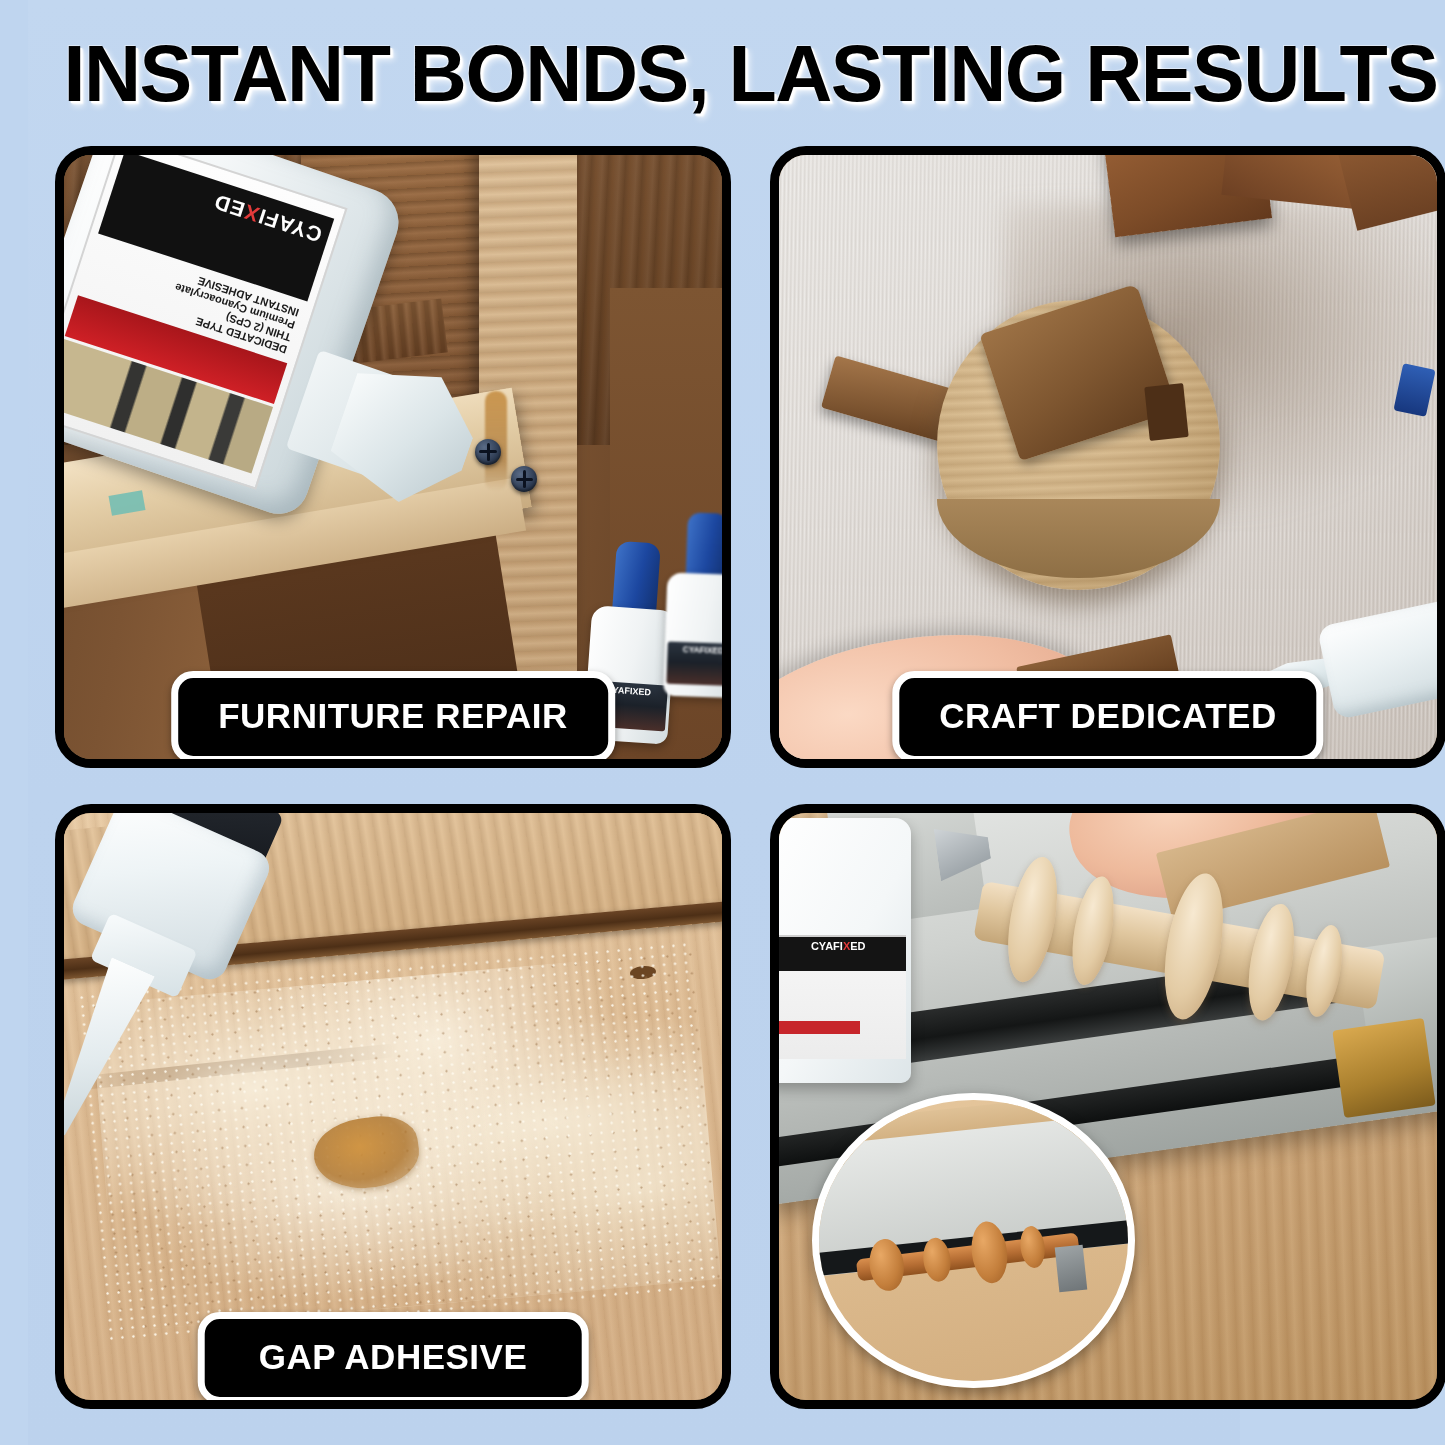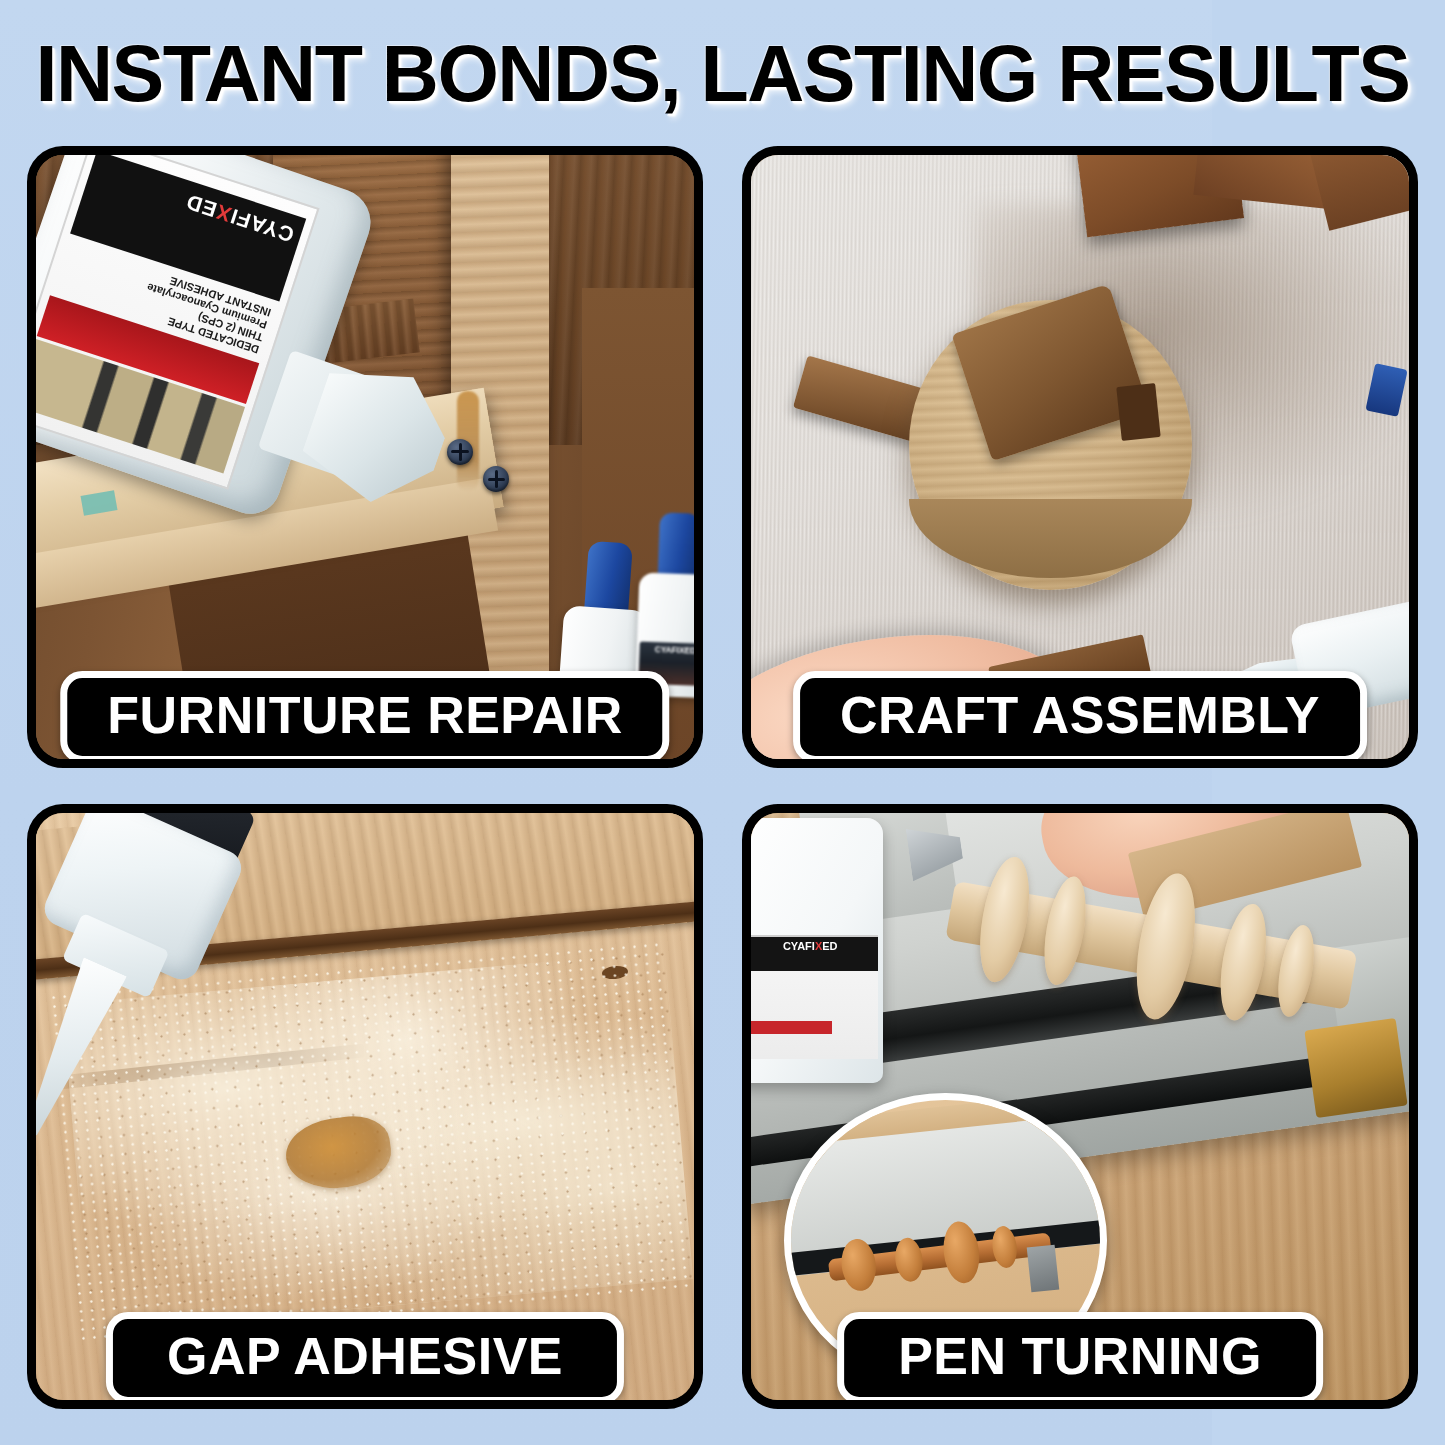--- a/index.html
+++ b/index.html
@@ -13,20 +13,21 @@
     font-family: "Liberation Sans", sans-serif;
     overflow: hidden;
   }
 
   .poster {
     position: relative;
     width: 1212px;
     height: 1445px;
     background: linear-gradient(180deg, #c2d7f0 0%, #bdd3ee 55%, #bcd2ed 100%);
     box-sizing: border-box;
+    margin-left: 28px;
   }
 
   
   .headline {
     position: absolute;
     left: 0;
     top: 32px;
     width: 1445px;
     text-align: center;
     font-family: "Liberation Sans", sans-serif;
@@ -83,21 +84,21 @@
     border-radius: 22px;
     padding: 9px 40px 12px 40px;
     box-shadow: 0 3px 7px rgba(0,0,0,0.35);
     z-index: 9;
   }
   .badge span {
     display: block;
     color: #ffffff;
     font-family: "Liberation Sans", sans-serif;
     font-weight: bold;
-    font-size: 52px;
+    font-size: 35px;
     line-height: 57px;
     letter-spacing: 0.5px;
     white-space: nowrap;
   }
   .badge.wide { padding-left: 54px; padding-right: 54px; }
 
   
   .p1-bg {
     position: absolute; inset: 0;
     background:
@@ -657,21 +658,21 @@
         <div class="p2-hand"></div>
         <div class="p2-stick"></div>
         <div class="p2-tipb">
           <div class="nozzle"></div>
           <div class="bod"></div>
         </div>
         <div class="p2-bluedot"></div>
       </div>
 
       <div class="badge">
-        <span>CRAFT ASSEMBLY</span>
+        <span>CRAFT DEDICATED</span>
       </div>
     </div>
 
     <div class="panel">
       <div class="photo">
         <div class="p3-bg"></div>
         <div class="p3-board-top"></div>
         <div class="p3-seam"></div>
         <div class="p3-knot"></div>
         <div class="p3-crack"></div>
@@ -729,19 +730,16 @@
             <div class="shaft2"></div>
             <div class="bead2 q1"></div>
             <div class="bead2 q2"></div>
             <div class="bead2 q3"></div>
             <div class="bead2 q4"></div>
           </div>
           <div class="chip"></div>
         </div>
       </div>
 
-      <div class="badge wide">
-        <span>PEN TURNING</span>
-      </div>
     </div>
 
   </div>
 </div>
 
 </body></html>

